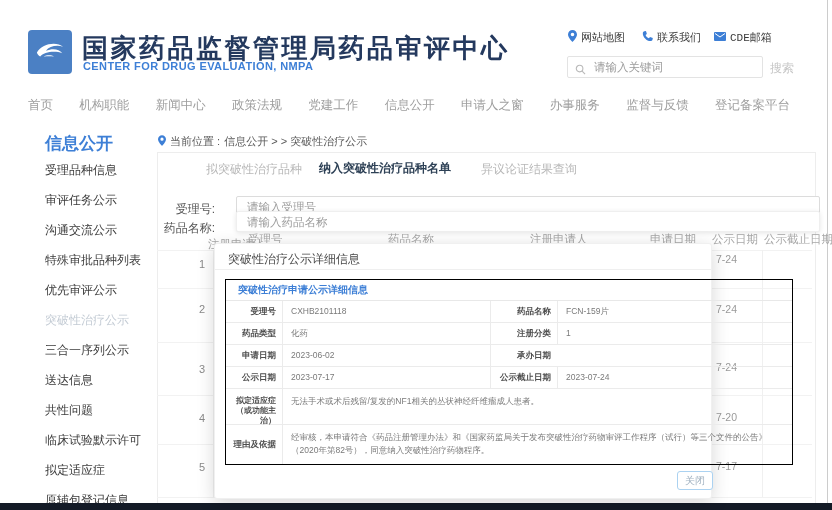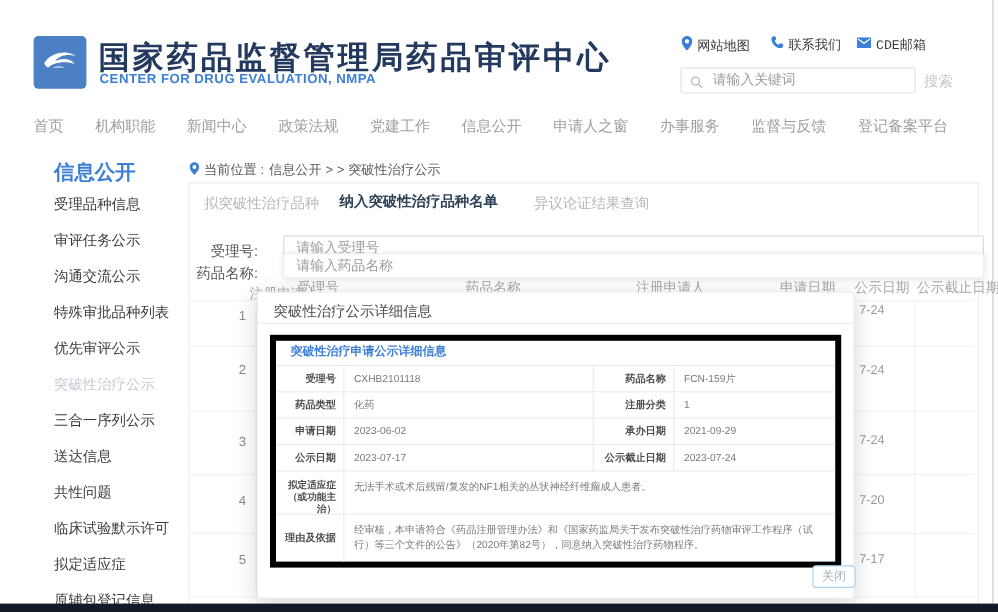--- a/index.html
+++ b/index.html
@@ -29,39 +29,39 @@
   .side-title{left:45px;top:132px;font-size:17px;font-weight:bold;color:#3d7fd6;}
   .side-list{left:45px;top:155px;width:130px;}
   .side-item{height:30px;line-height:30px;font-size:12px;color:#3b3b3b;cursor:pointer;white-space:nowrap;}
   .side-item.active{color:#c3cbd4;}
 
   
   .crumb{left:158px;top:134px;display:flex;align-items:center;gap:4px;font-size:11px;color:#5a5a5a;}
 
   
   .panel{left:157px;top:152px;width:657px;height:351px;border:1px solid #ededed;background:#fff;}
-  .tab{font-size:12px;color:#b7b7b7;cursor:pointer;top:161px;}
+  .tab{font-size:12px;color:#b7b7b7;cursor:pointer;top:161px;margin-left:36px;}
   .tab.active{font-weight:bold;color:#2e4156;top:160px;}
 
   .flabel{font-size:12px;color:#555;text-align:right;}
   .finput{left:236px;width:584px;height:21px;border:1px solid #dcdcdc;border-radius:2px;font-size:11.5px;padding-left:10px;background:#fff;}
   .fcard{border:1px solid #efefef;box-shadow:0 1px 5px rgba(0,0,0,0.10);z-index:2;}
 
   
   .th{font-size:11.5px;color:#a8a8a8;z-index:1;}
   .sep{height:1px;background:#f2f2f2;left:157px;width:655px;z-index:0;}
   .vline{width:1px;background:#f0f0f0;z-index:0;}
   .rownum{font-size:11px;color:#8a8a8a;width:20px;text-align:center;z-index:0;}
   .rowdate{font-size:10.5px;color:#9a9a9a;z-index:1;}
 
   
   .modal{left:214px;top:243px;width:496px;height:254px;background:#fff;border:1px solid #f0f0f0;border-radius:3px;box-shadow:0 4px 18px rgba(0,0,0,0.16);z-index:10;}
   .m-title{position:absolute;left:13px;top:7px;font-size:12px;color:#4a4a4a;}
   .m-div{position:absolute;left:0;top:25px;width:100%;height:1px;background:#efefef;}
-  .m-table{position:absolute;left:10px;top:35px;width:476px;border:5px solid #000000;box-sizing:border-box;}
+  .m-table{position:absolute;left:10px;top:35px;width:568px;border:1px solid #000000;box-sizing:border-box;}
   .m-sec{height:20px;line-height:20px;padding-left:12px;font-size:10px;font-weight:bold;color:#3d7fd6;border-bottom:1px solid #e8e8e8;}
   .m-row{display:flex;border-bottom:1px solid #ebebeb;font-size:8.5px;}
   .m-row:last-child{border-bottom:none;}
   .m-row>div{box-sizing:border-box;}
   .m-l1{width:56px;text-align:right;padding-right:6px;color:#4d4d4d;font-weight:bold;}
   .m-v1{width:208px;padding-left:8px;color:#7a7a7a;border-left:1px solid #ebebeb;}
   .m-l2{width:67px;text-align:right;padding-right:6px;color:#4d4d4d;font-weight:bold;border-left:1px solid #ebebeb;}
   .m-v2{flex:1;padding-left:8px;color:#7a7a7a;border-left:1px solid #ebebeb;}
   .m-std{height:21px;}
   .m-std>div{line-height:21px;}
@@ -222,21 +222,20 @@
       <div class="m-l1 nw">药品类型</div>
       <div class="m-v1 nw">化药</div>
       <div class="m-l2 nw">注册分类</div>
       <div class="m-v2 nw">1</div>
     </div>
 
     <div class="m-row m-std">
       <div class="m-l1 nw">申请日期</div>
       <div class="m-v1 nw">2023-06-02</div>
       <div class="m-l2 nw">承办日期</div>
-      <div class="m-v2 nw">2021-09-29</div>
     </div>
 
     <div class="m-row m-std">
       <div class="m-l1 nw">公示日期</div>
       <div class="m-v1 nw">2023-07-17</div>
       <div class="m-l2 nw">公示截止日期</div>
       <div class="m-v2 nw">2023-07-24</div>
     </div>
 
     <div class="m-row m-row-ind">

